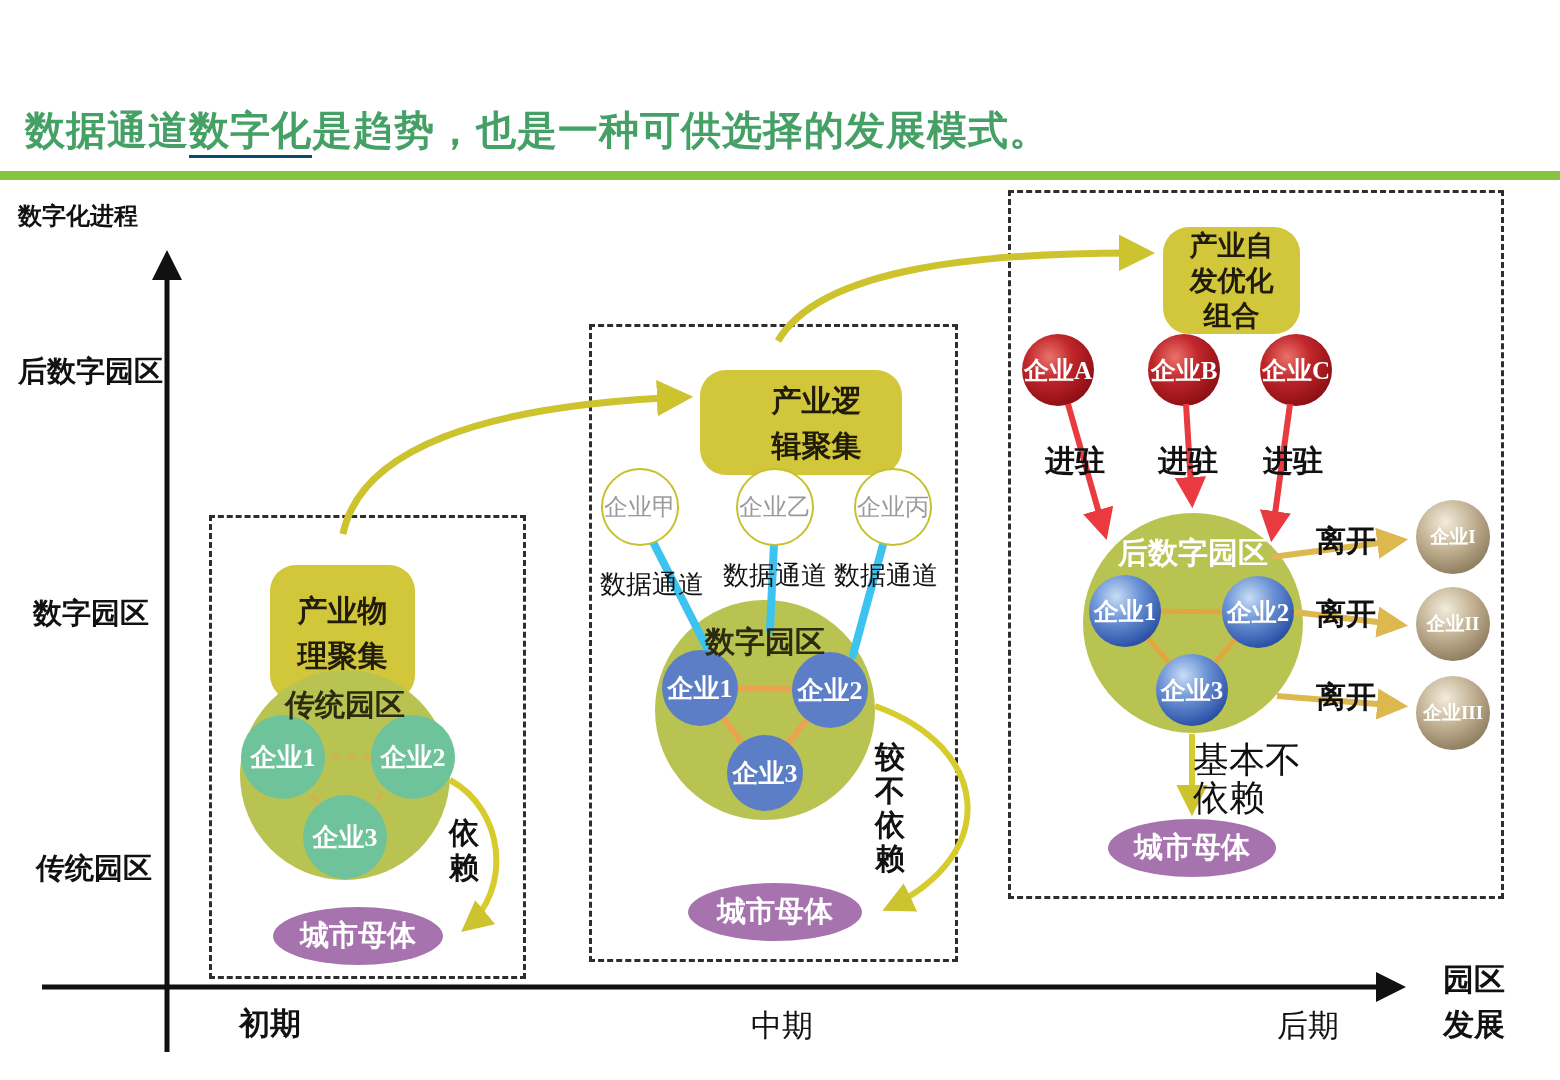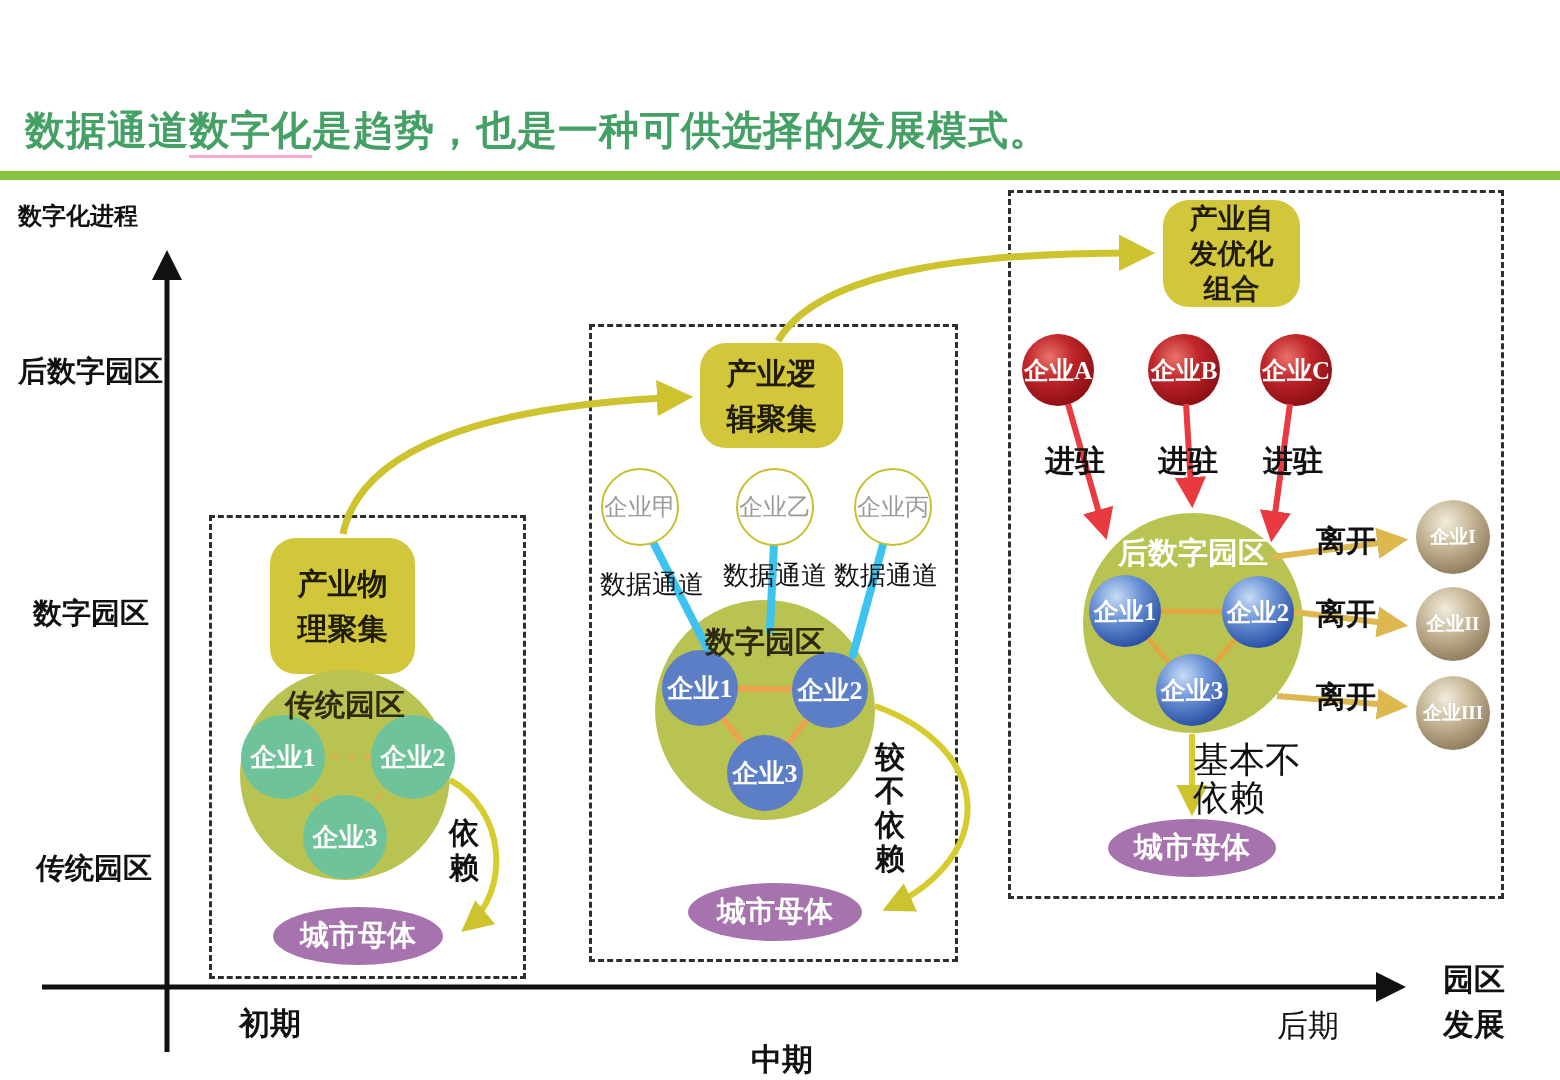--- a/index.html
+++ b/index.html
@@ -4,21 +4,21 @@
 <style>
   html,body{margin:0;padding:0;background:#fff;}
   #canvas{position:relative;width:1560px;height:1080px;background:#ffffff;overflow:hidden;
           font-family:"Liberation Serif","DejaVu Serif",serif;color:#1a1a1a;}
   .abs{position:absolute;}
   .flexc{display:flex;align-items:center;justify-content:center;text-align:center;}
   .ml{white-space:pre-line;}
   .circle{border-radius:50%;}
   .dashbox{border:3px dashed #2e2e2e;z-index:0;}
   .clusterbox{background:#d2c63a;border-radius:26px;z-index:1;font-size:30px;font-weight:700;
-              color:#201c08;line-height:1.5;}
+              color:#201c08;line-height:1.5;margin-top:27px;}
   .parkcircle{background:#b9c352;z-index:1;}
   .parklabel{z-index:6;font-size:30px;font-weight:700;color:#2e2a10;}
   .teal{background:#6ec39a;z-index:3;color:#fff;font-size:26px;font-weight:700;}
   .blueflat{background:#5b7ec7;z-index:3;color:#fff;font-size:26px;font-weight:700;}
   .bluesphere{background:radial-gradient(circle at 38% 30%,#c8ddf5 0%,#6d94d6 35%,#2c52a8 75%,#1e3d85 100%);
               z-index:3;color:#fff;font-size:25px;font-weight:700;}
   .redsphere{background:radial-gradient(circle at 38% 32%,#e9736a 0%,#c0262a 35%,#8e0f14 75%,#7a0c10 100%);
              z-index:1;color:#fff;font-size:25px;font-weight:700;}
   .tansphere{background:radial-gradient(circle at 40% 30%,#f2ecdc 0%,#c3b394 40%,#8b7a5c 80%,#6b5c42 100%);
              z-index:1;color:#fff;font-size:19px;font-weight:700;}
@@ -29,58 +29,58 @@
   #svg-connect{z-index:2;}
   #svg-arrows{z-index:5;}
   .btn-outer{left:672px;top:192px;width:255px;height:73px;z-index:4;
              background:linear-gradient(180deg,#9ccb9e 0%,#74b083 100%);
              border-top:8px solid #a9d5ad;border-left:8px solid #8fc297;
              border-right:8px solid #4f9160;border-bottom:8px solid #47855a;
              box-sizing:border-box;}
   .btn-label{width:100%;height:100%;font-size:31px;font-weight:700;letter-spacing:7px;
              color:#edf7e9;text-shadow:0 1px 2px rgba(40,80,50,.5);}
   #title{left:25px;top:103px;font-size:40px;font-weight:700;color:#44a065;z-index:6;letter-spacing:1px;}
-  #title .u{border-bottom:3px solid #f9a8d4;padding-bottom:2px;}
+  #title .u{border-bottom:3px solid #0c4a6e;padding-bottom:2px;}
   #green-bar{left:0;top:171px;width:1560px;height:9px;background:#86c440;z-index:1;}
 </style>
 </head>
 <body>
 
 <div id="canvas">
 
   <div id="title" class="abs"><span>数据通道</span><span class="u">数字化</span><span>是趋势，也是一种可供选择的发展模式。</span></div>
   <div id="green-bar" class="abs"></div>
 
   <div class="abs lbl" style="left:18px;top:200px;font-size:24px;font-weight:700;">数字化进程</div>
   <div class="abs lbl" style="left:18px;top:352px;font-size:29px;font-weight:700;">后数字园区</div>
   <div class="abs lbl" style="left:33px;top:594px;font-size:29px;font-weight:700;">数字园区</div>
   <div class="abs lbl" style="left:36px;top:849px;font-size:29px;font-weight:700;">传统园区</div>
   <div class="abs lbl flexc" style="left:218px;top:1003px;width:104px;font-size:31px;font-weight:700;">初期</div>
-  <div class="abs lbl flexc" style="left:730px;top:1039px;width:104px;font-size:31px;font-weight:700;text-align:right;">中期</div>
+  <div class="abs lbl flexc" style="left:730px;top:1005px;width:104px;font-size:31px;font-weight:400;text-align:right;">中期</div>
   <div class="abs lbl flexc" style="left:1256px;top:1005px;width:104px;font-size:31px;font-weight:400;">后期</div>
   <div class="abs lbl ml" style="left:1443px;top:958px;font-size:31px;font-weight:700;line-height:1.45;">园区
 发展</div>
 
 
   <div class="abs dashbox" style="left:209px;top:515px;width:311px;height:458px;"></div>
   <div class="abs dashbox" style="left:589px;top:324px;width:363px;height:632px;"></div>
   <div class="abs dashbox" style="left:1008px;top:190px;width:490px;height:703px;"></div>
 
   <div class="abs clusterbox flexc ml" style="left:270px;top:538px;width:145px;height:136px;">产业物
 理聚集</div>
   <div class="abs parkcircle circle" style="left:240px;top:670px;width:210px;height:210px;"></div>
   <div class="abs parklabel flexc" style="left:240px;top:685px;width:210px;">传统园区</div>
   <div class="abs teal circle flexc" style="left:241px;top:715px;width:84px;height:84px;">企业1</div>
   <div class="abs teal circle flexc" style="left:371px;top:715px;width:84px;height:84px;">企业2</div>
   <div class="abs teal circle flexc" style="left:303px;top:795px;width:84px;height:84px;">企业3</div>
   <div class="abs lbl ml flexc" style="left:444px;top:816px;width:40px;font-size:30px;font-weight:700;line-height:1.16;">依
 赖</div>
   <div class="abs cityellipse flexc" style="left:273px;top:907px;width:170px;height:58px;">城市母体</div>
 
-  <div class="abs clusterbox flexc ml" style="left:700px;top:343px;width:143px;height:105px;">产业逻
+  <div class="abs clusterbox flexc ml" style="left:700px;top:343px;width:171px;height:105px;padding-left:31px;">产业逻
 辑聚集</div>
   <div class="abs whitecircle circle flexc" style="left:601px;top:468px;width:74px;height:74px;">企业甲</div>
   <div class="abs whitecircle circle flexc" style="left:736px;top:468px;width:74px;height:74px;">企业乙</div>
   <div class="abs whitecircle circle flexc" style="left:854px;top:468px;width:74px;height:74px;font-family:Liberation Serif, serif;">企业丙</div>
   <div class="abs lbl flexc" style="left:592px;top:567px;width:120px;font-size:26px;">数据通道</div>
   <div class="abs lbl flexc" style="left:715px;top:558px;width:120px;font-size:26px;">数据通道</div>
   <div class="abs lbl flexc" style="left:826px;top:558px;width:120px;font-size:26px;">数据通道</div>
   <div class="abs parkcircle circle" style="left:655px;top:600px;width:220px;height:220px;"></div>
   <div class="abs parklabel flexc" style="left:655px;top:622px;width:220px;">数字园区</div>
   <div class="abs blueflat circle flexc" style="left:662px;top:650px;width:76px;height:76px;">企业1</div>

